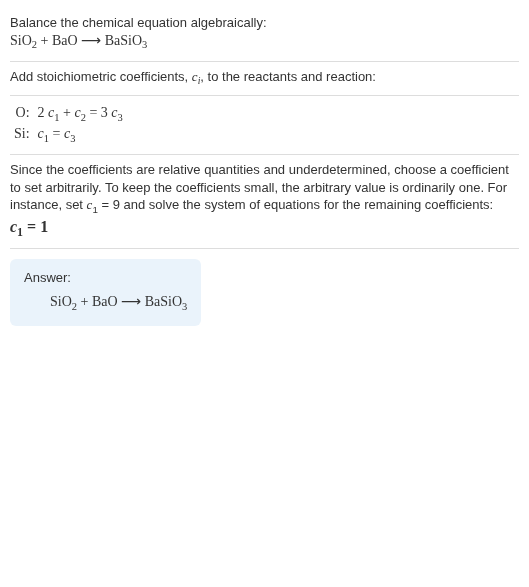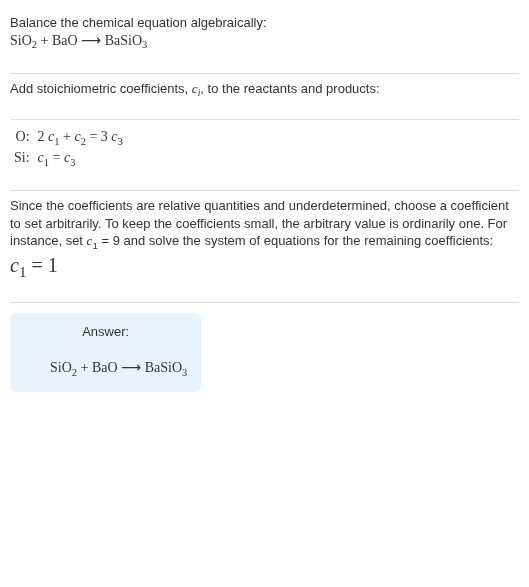--- a/index.html
+++ b/index.html
@@ -7,21 +7,21 @@
     padding: 8px 10px;
     font-family: -apple-system, BlinkMacSystemFont, "Segoe UI", Arial, sans-serif;
     font-size: 13px;
     color: #333;
     background: #fff;
     width: 529px;
     box-sizing: border-box;
     line-height: 1.35;
   }
   .section {
-    padding: 6px 0 20px 0;
+    padding: 6px 0 8px 0;
   }
   .divider {
     border: none;
     border-top: 1px solid #ddd;
     margin: 0;
   }
   .formula {
     font-family: "Times New Roman", serif;
     font-size: 14px;
   }
@@ -53,47 +53,47 @@
   .answer-box {
     background: #eaf3fb;
     border-radius: 6px;
     padding: 10px 14px 12px 14px;
     display: inline-block;
     margin-top: 4px;
   }
   .answer-title {
     font-size: 13px;
     color: #333;
-    margin-bottom: 18px;
-    text-align: center;
+    margin-bottom: 6px;
   }
   .answer-body {
     font-family: "Times New Roman", serif;
     font-size: 14px;
     padding-left: 26px;
   }
   .coef-line {
     font-family: "Times New Roman", serif;
-    font-size: 20px;
+    font-size: 16px;
+    font-weight: bold;
   }
 </style>
 </head>
 <body>
 
 <div class="section">
   <div>Balance the chemical equation algebraically:</div>
   <div class="formula">
     <span>SiO</span><span class="sub">2</span><span> + BaO </span><span class="arrow">⟶</span><span> BaSiO</span><span class="sub">3</span>
   </div>
 </div>
 <hr class="divider">
 
 <div class="section">
   <div>
-    <span>Add stoichiometric coefficients, </span><span class="ital">c</span><span class="sub ital">i</span><span>, to the reactants and products:</span>
+    <span>Add stoichiometric coefficients, </span><span class="ital">c</span><span class="sub ital">i</span><span>, to the reactants and reaction:</span>
   </div>
 </div>
 <hr class="divider">
 
 <div class="section">
   <table class="eq-table">
     <tbody>
         <tr>
       <td class="lab">O:</td>
       <td>

